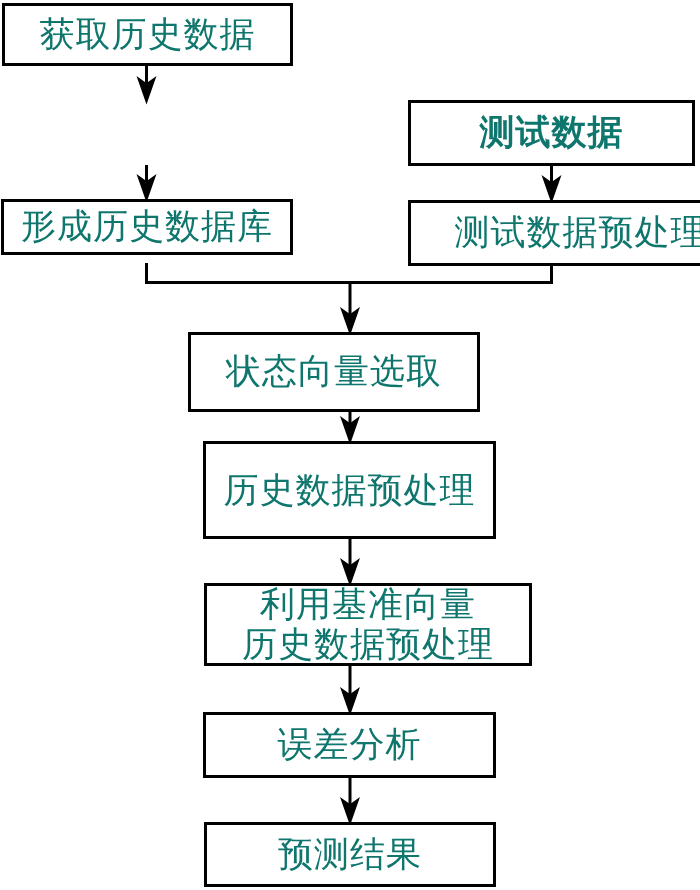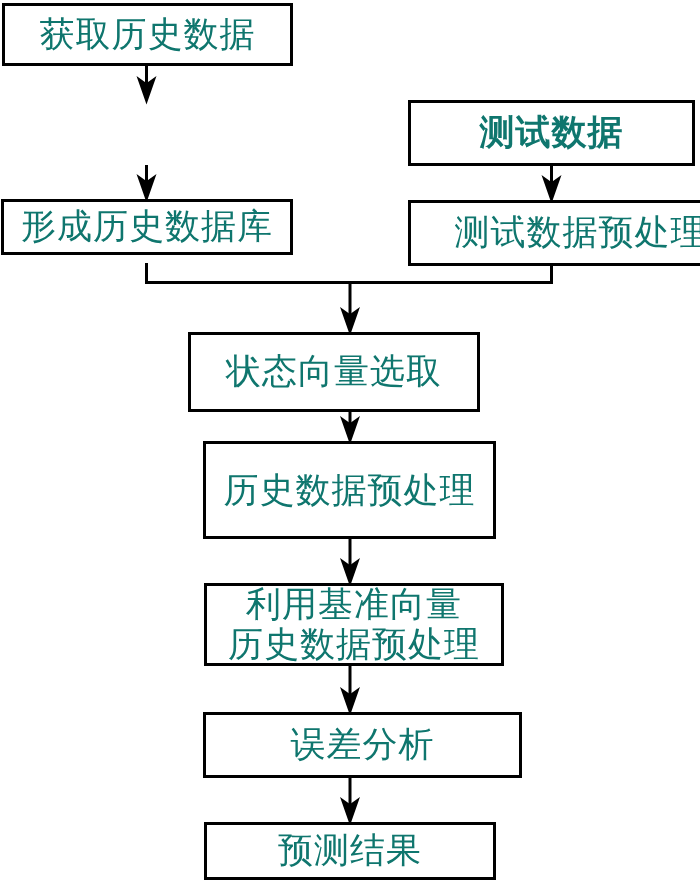--- a/index.html
+++ b/index.html
@@ -42,24 +42,24 @@
   .n-get-history     { left: 2px;   top: 3px;   width: 291px; height: 63px; }
   .n-hist-preprocess { left: 1px;   top: 101px; width: 292px; height: 66px; }
   .n-form-hist-db    { left: 1px;   top: 199px; width: 292px; height: 56px; }
   
   .n-test-data       { left: 408px; top: 100px; width: 287px; height: 66px; font-weight: bold; }
   .n-test-preprocess { left: 408px; top: 200px; width: 345px; height: 66px; }
   
   .n-state-vector    { left: 188px; top: 332px; width: 292px; height: 80px; }
   .n-find-ref        { left: 203px; top: 441px; width: 293px; height: 98px; }
   .n-find-ref .line  { line-height: 47px; }
-  .n-predict-test    { left: 204px; top: 583px; width: 300px; height: 83px; }
+  .n-predict-test    { left: 204px; top: 583px; width: 328px; height: 83px; }
   .n-predict-test .line { line-height: 40px; }
-  .n-error-analysis  { left: 203px; top: 712px; width: 319px; height: 66px; }
-  .n-pred-result     { left: 204px; top: 822px; width: 292px; height: 58px; }
+  .n-error-analysis  { left: 203px; top: 712px; width: 293px; height: 66px; }
+  .n-pred-result     { left: 204px; top: 822px; width: 292px; height: 65px; }
 </style>
 </head>
 <body>
 
 <div class="page">
 
   <svg class="connectors" viewBox="0 0 700 890" xmlns="http://www.w3.org/2000/svg">
     <g stroke="#000000" stroke-width="3" fill="#000000">
 
       <g>

